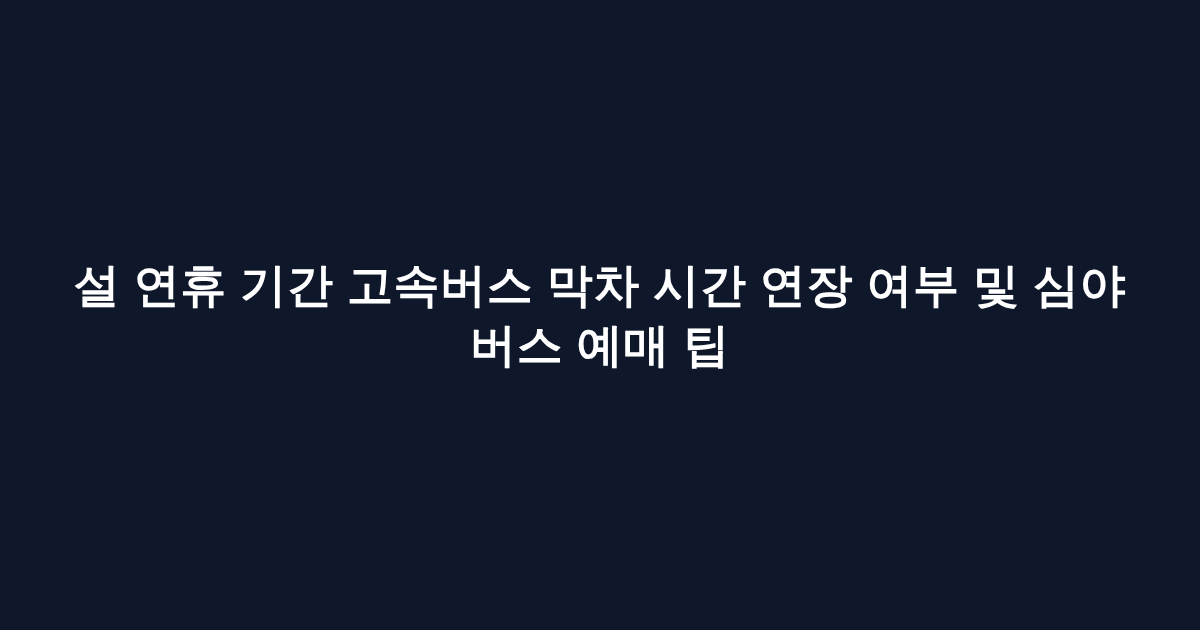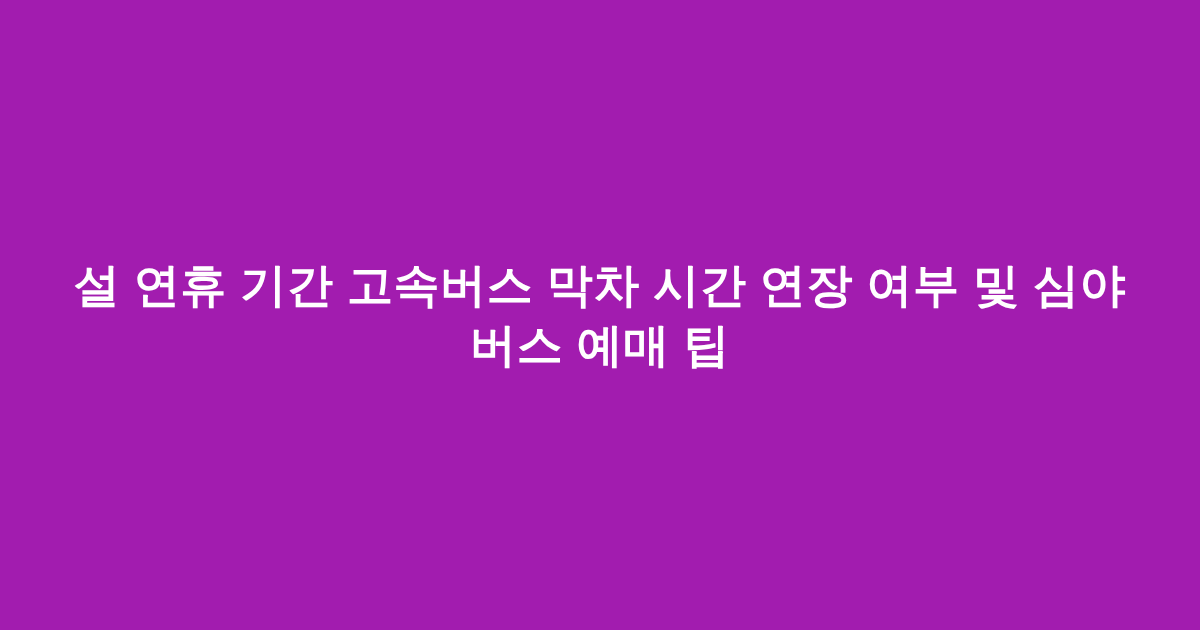--- a/index.html
+++ b/index.html
@@ -47,21 +47,21 @@
     word-break: keep-all;
     overflow-wrap: break-word;
     text-align: center;
     text-rendering: geometricPrecision;
     -webkit-font-smoothing: antialiased;
   }
 </style>
 </head>
 <body style="background-color: rgb(74, 138, 224);">
 
-<div class="og-card" style="background-color: #a21caf; align-items: center;">
+<div class="og-card" style="background-color: #0f172a; align-items: center;">
 
   <div class="og-card__inner">
 
     <h1 class="og-card__title" style="color: rgb(255, 255, 255);">설 연휴 기간 고속버스 막차 시간 연장 여부 및 심야 버스 예매 팁</h1>
 
   </div>
 
 </div>
 
 </body></html>

